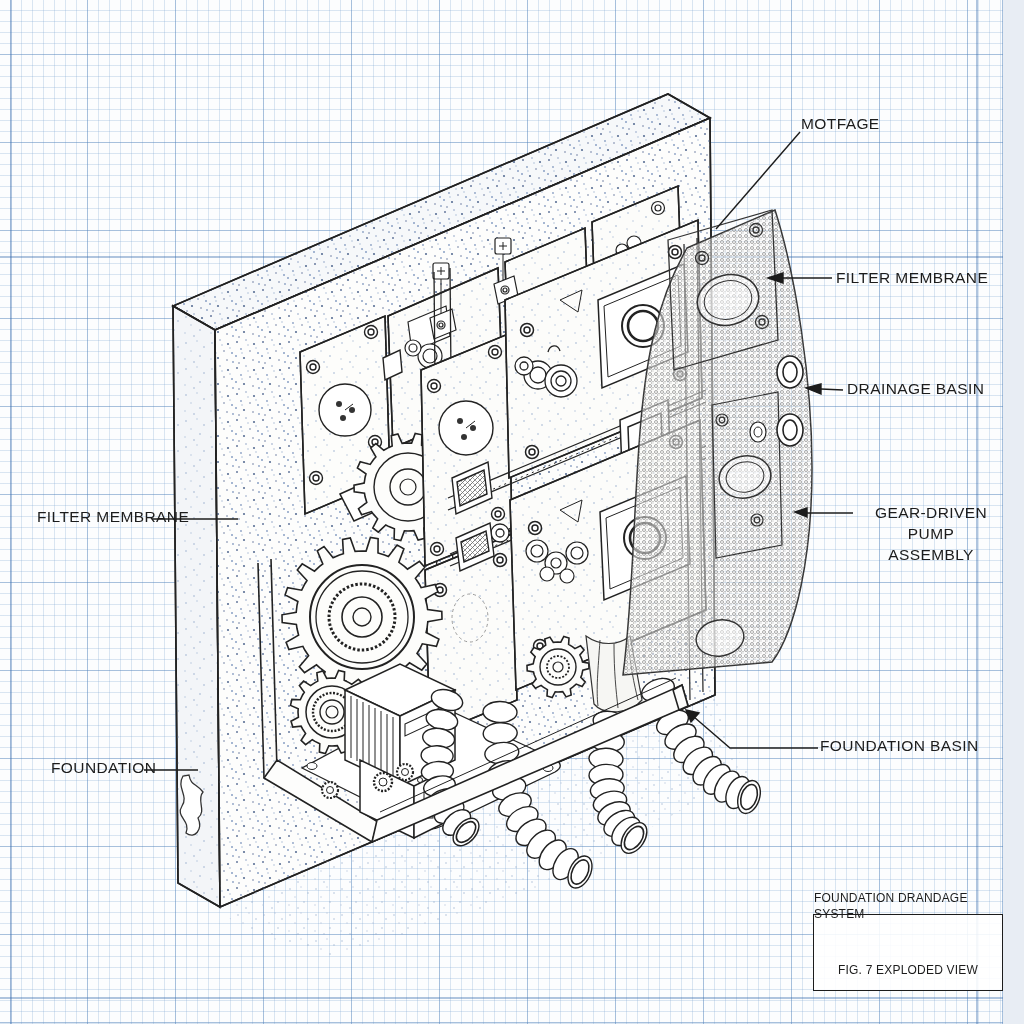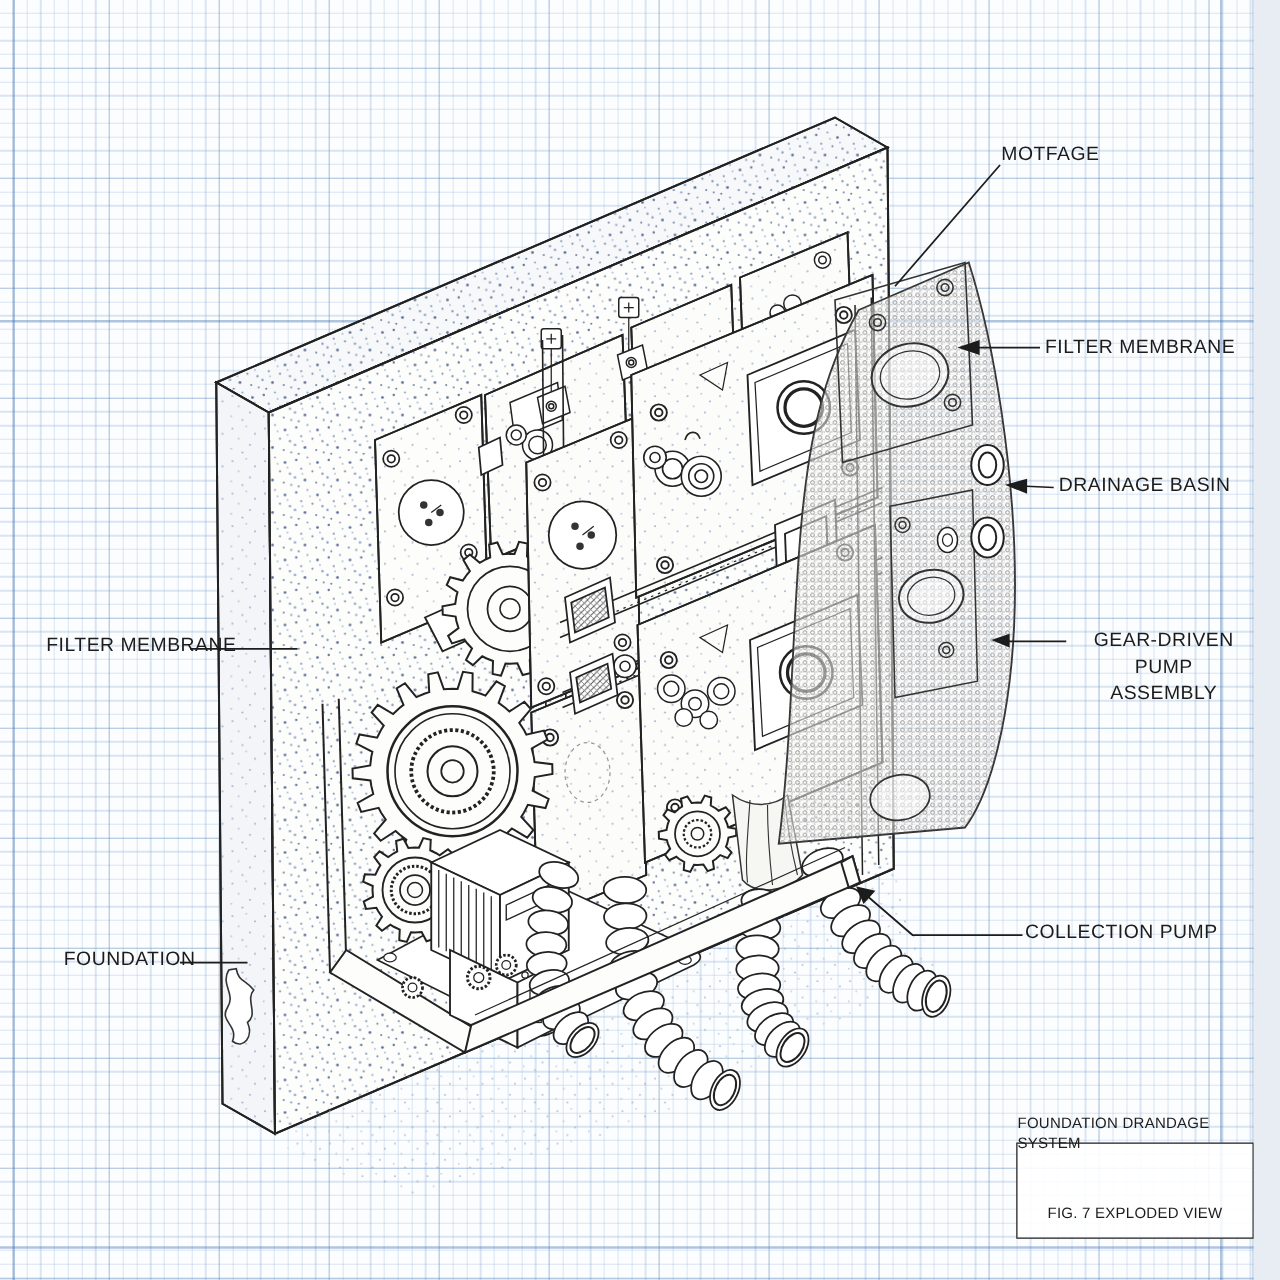--- a/index.html
+++ b/index.html
@@ -454,21 +454,21 @@
     </g>
   </svg>
 
   <div class="lbl" style="left:801px;top:115px">MOTFAGE</div>
   <div class="lbl" style="left:836px;top:269px">FILTER MEMBRANE</div>
   <div class="lbl" style="left:847px;top:380px">DRAINAGE BASIN</div>
   <div class="lbl center" style="left:856px;top:502px;width:150px">
     <span>GEAR-DRIVEN PUMP</span><br>
     <span>ASSEMBLY</span>
   </div>
-  <div class="lbl" style="left:820px;top:737px">COLLECTION PUMP</div>
+  <div class="lbl" style="left:820px;top:737px">FOUNDATION BASIN</div>
   <div class="lbl" style="left:37px;top:508px">FILTER MEMBRANE</div>
   <div class="lbl" style="left:51px;top:759px">FOUNDATION</div>
 
   <div id="titleblock">
     <div class="row2">
       <div>FOUNDATION DRANDAGE SYSTEM</div>
       <div>FIG. 7 EXPLODED VIEW</div>
     </div>
   </div>
 </div>

